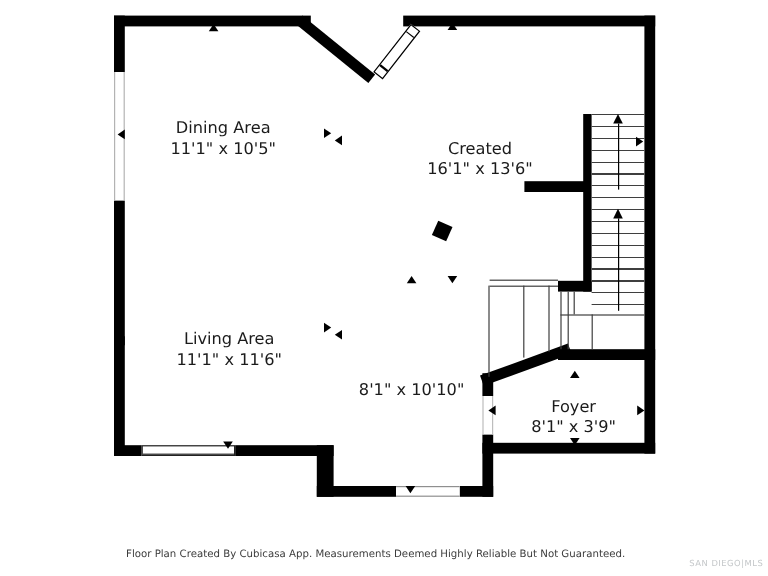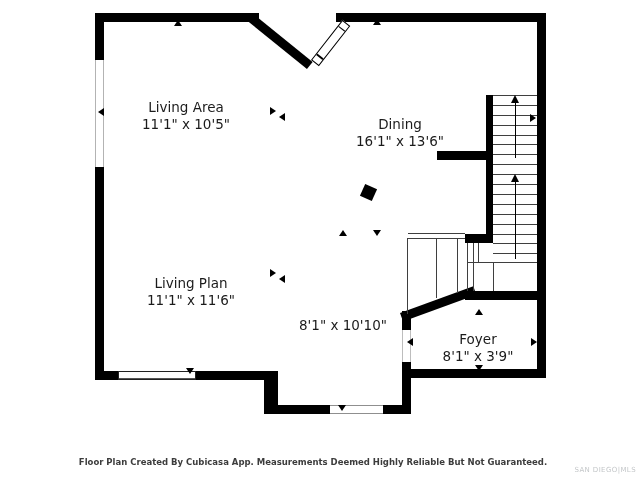--- a/index.html
+++ b/index.html
@@ -25,21 +25,21 @@
   .tri-down{border-left:4px solid transparent;border-right:4px solid transparent;border-top:6px solid var(--wall);}
   .tri-left{border-top:4px solid transparent;border-bottom:4px solid transparent;border-right:6px solid var(--wall);}
   .tri-right{border-top:4px solid transparent;border-bottom:4px solid transparent;border-left:6px solid var(--wall);}
   .arrowhead{position:absolute;width:0;height:0;border-left:4.5px solid transparent;border-right:4.5px solid transparent;border-bottom:8px solid var(--wall);}
   .room-label{
     position:absolute;transform:translateX(-50%);text-align:center;
     color:var(--label);font-size:13.5px;line-height:17px;white-space:nowrap;
   }
   .footer-text{
     position:absolute;left:313px;top:457px;transform:translateX(-50%);
-    color:var(--footer-text);font-size:8.5px;white-space:nowrap;font-weight:bold;
+    color:var(--footer-text);font-size:8.5px;white-space:nowrap;
   }
   .watermark{
     position:absolute;right:4px;top:466px;color:var(--watermark);
     font-size:7px;letter-spacing:0.4px;white-space:nowrap;
   }
   .cap{position:absolute;top:0;width:1.5px;height:100%;background:var(--wall);}
   .column{position:absolute;background:var(--wall);transform:rotate(24deg);}
 </style>
 </head>
 <body>
@@ -105,29 +105,29 @@
   <div class="tri tri-up" style="left:339px;top:230px"></div>
   <div class="tri tri-down" style="left:373px;top:230px"></div>
   <div class="tri tri-down" style="left:338px;top:405px"></div>
   <div class="tri tri-down" style="left:186px;top:368px"></div>
   <div class="tri tri-up" style="left:475px;top:309px"></div>
   <div class="tri tri-left" style="left:407px;top:338px"></div>
   <div class="tri tri-right" style="left:531px;top:338px"></div>
   <div class="tri tri-down" style="left:475px;top:365px"></div>
 
   <div class="room-label" style="left:186px;top:99px">
-    <div>Living Area</div>
+    <div>Dining Area</div>
     <div>11'1" x 10'5"</div>
   </div>
   <div class="room-label" style="left:400px;top:116px">
-    <div>Dining</div>
+    <div>Created</div>
     <div>16'1" x 13'6"</div>
   </div>
   <div class="room-label" style="left:191px;top:275px">
-    <div>Living Plan</div>
+    <div>Living Area</div>
     <div>11'1" x 11'6"</div>
   </div>
   <div class="room-label" style="left:343px;top:317px">
     <div>8'1" x 10'10"</div>
   </div>
   <div class="room-label" style="left:478px;top:331px">
     <div>Foyer</div>
     <div>8'1" x 3'9"</div>
   </div>
 

